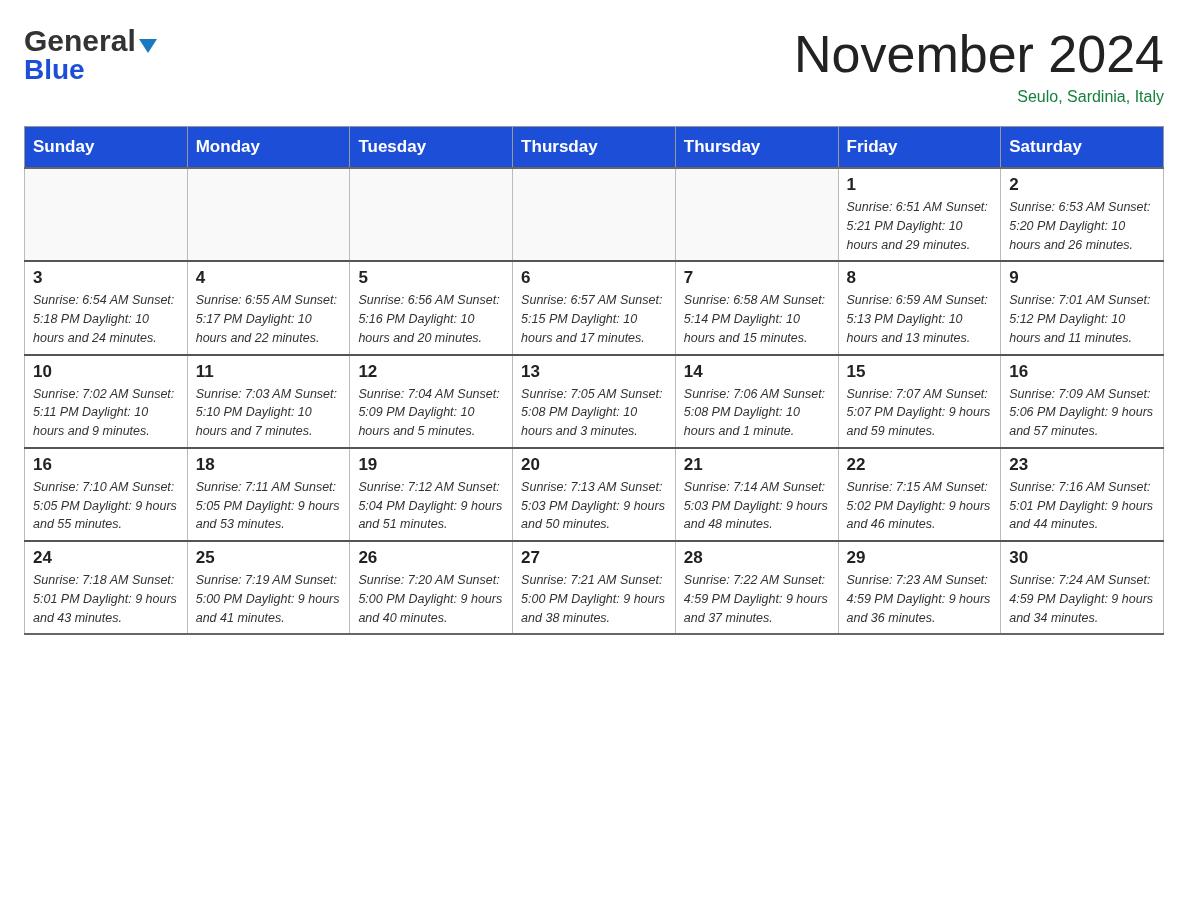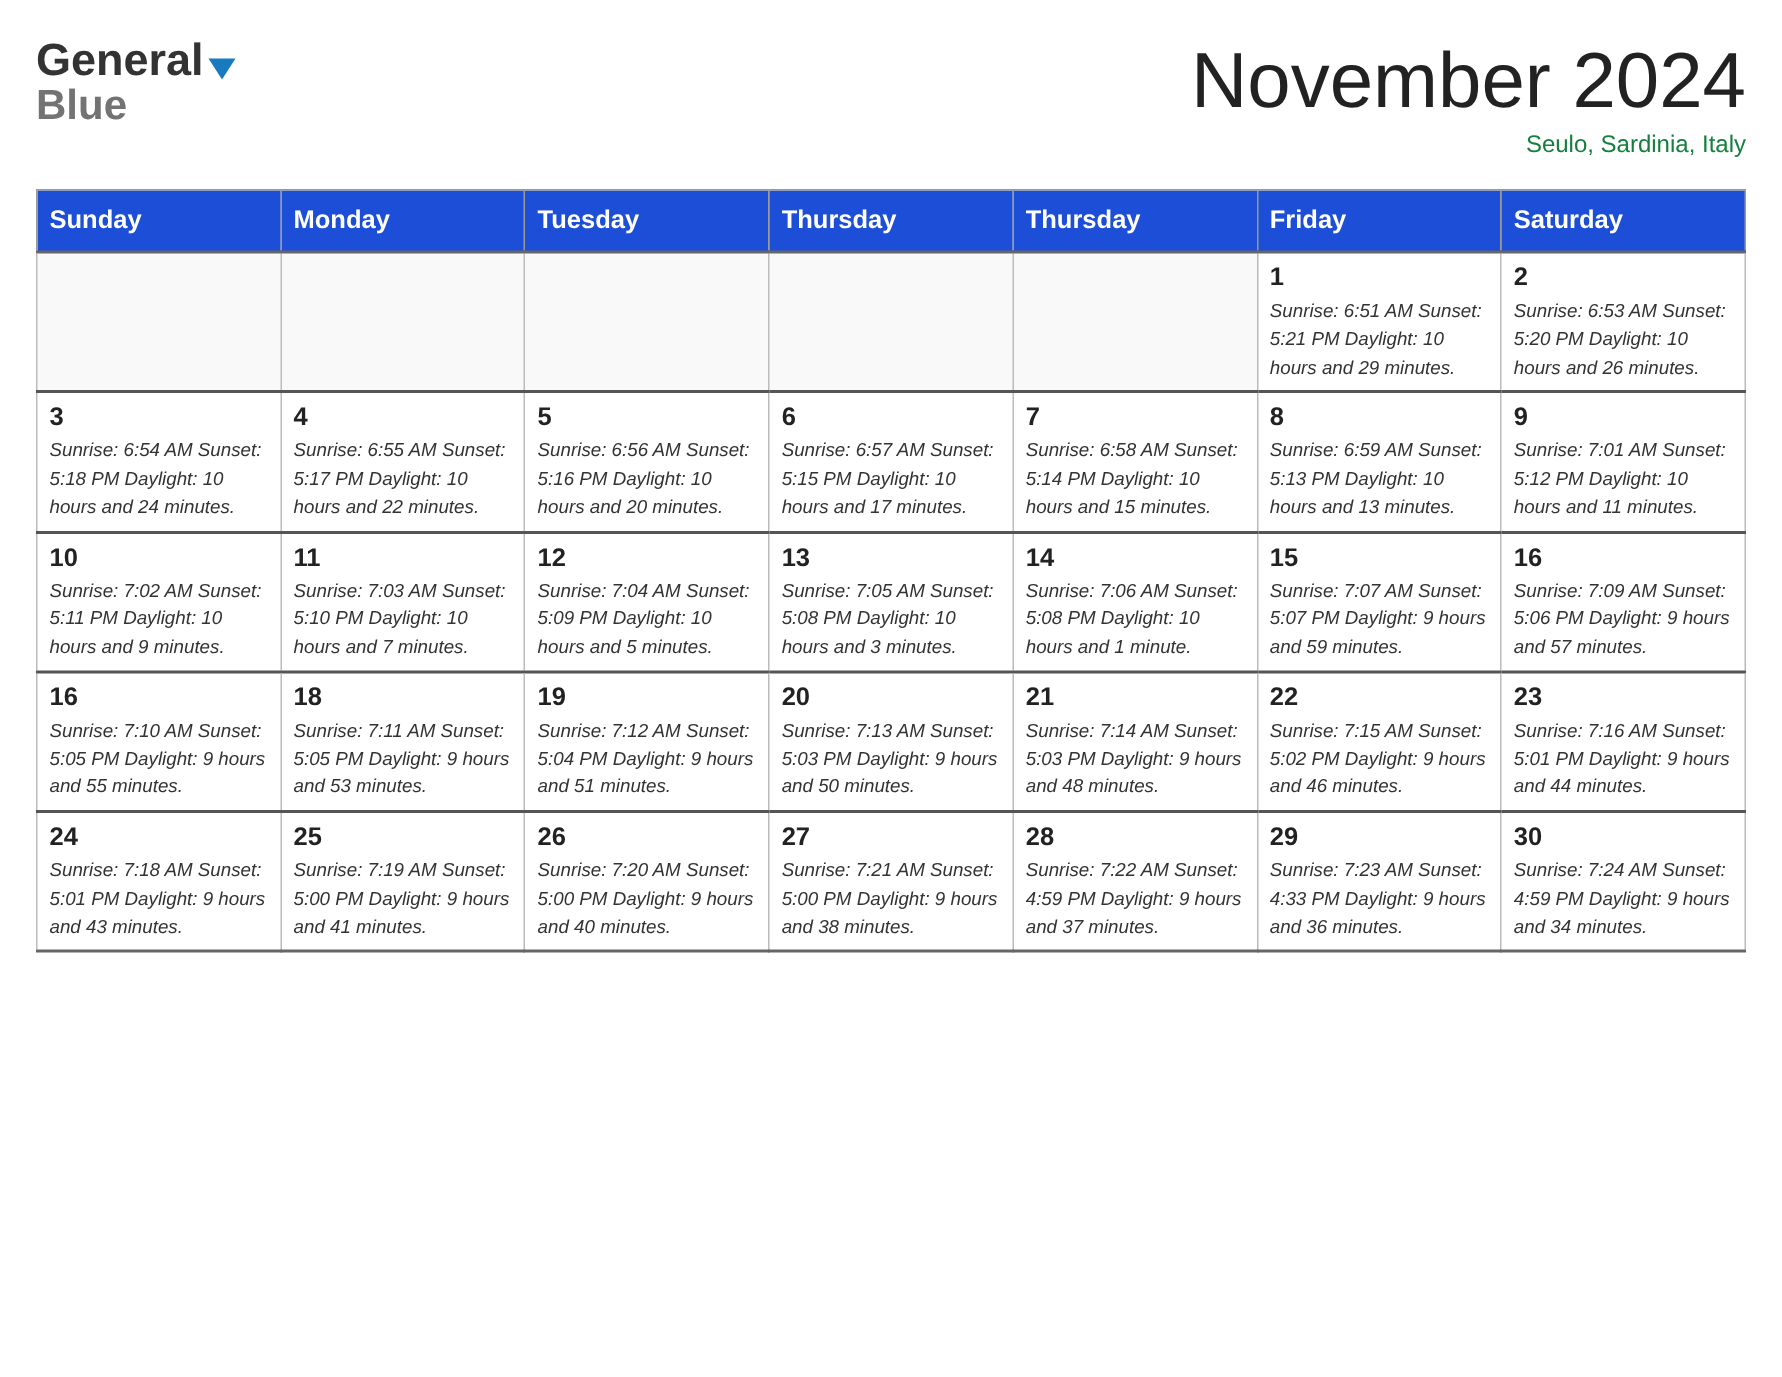--- a/index.html
+++ b/index.html
@@ -81,21 +81,21 @@
   </style>
 </head>
 <body>
 
 <div class="header">
   <div class="logo">
     <div style="display:flex; align-items:center;">
       <span style="font-size:30px; font-weight:bold; color:#333;">General</span>
       <span style="display:inline-block; width:0; height:0; border-left:9px solid transparent; border-right:9px solid transparent; border-top:14px solid #1a7abf; margin-left:3px; position:relative; top:5px;"></span>
     </div>
-    <div style="font-size:28px; font-weight:bold; color:#737373; margin-top:-4px;">Blue</div>
+    <div style="font-size:28px; font-weight:bold; color:#1d4ed8; margin-top:-4px;">Blue</div>
   </div>
   <div class="title-block">
     <div class="main-title">November 2024</div>
     <div class="subtitle">Seulo, Sardinia, Italy</div>
   </div>
 </div>
 
 <table class="calendar">
   <thead>
     <tr>
@@ -315,21 +315,21 @@
         <td>
           <div class="day-number">28</div>
           <div class="day-info">Sunrise: 7:22 AM
 Sunset: 4:59 PM
 Daylight: 9 hours
 and 37 minutes.</div>
         </td>
         <td>
           <div class="day-number">29</div>
           <div class="day-info">Sunrise: 7:23 AM
-Sunset: 4:33 PM
+Sunset: 4:59 PM
 Daylight: 9 hours
 and 36 minutes.</div>
         </td>
         <td>
           <div class="day-number">30</div>
           <div class="day-info">Sunrise: 7:24 AM
 Sunset: 4:59 PM
 Daylight: 9 hours
 and 34 minutes.</div>
         </td>

